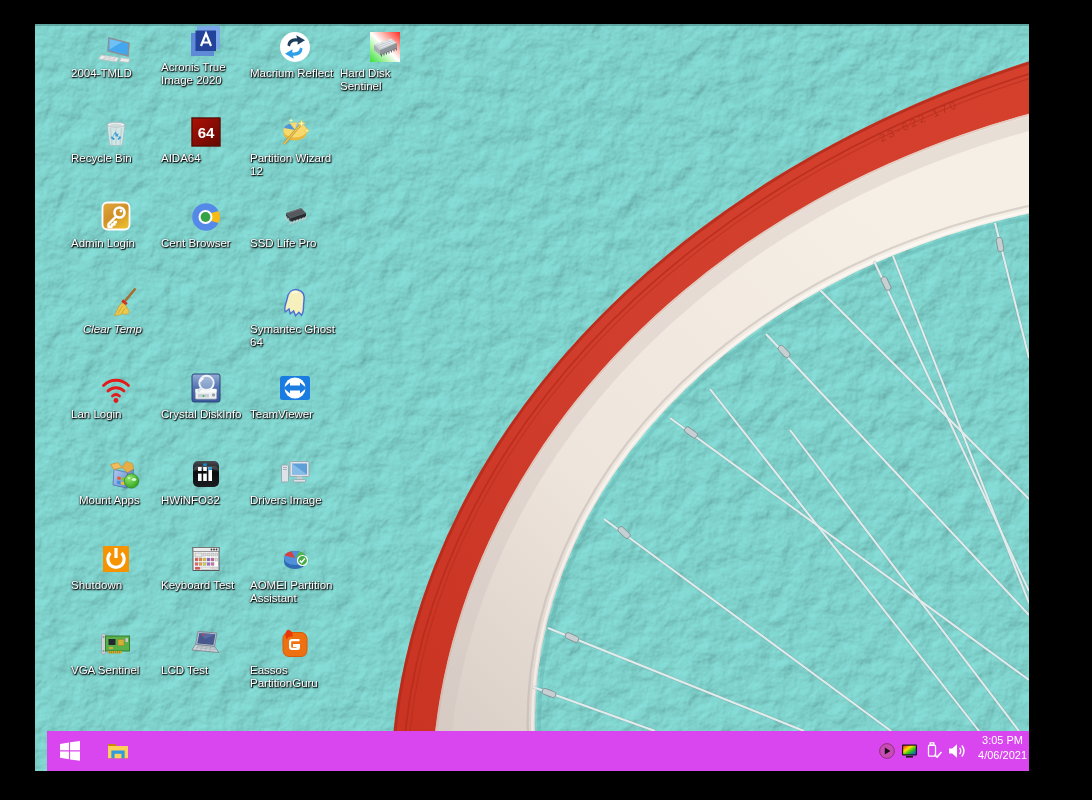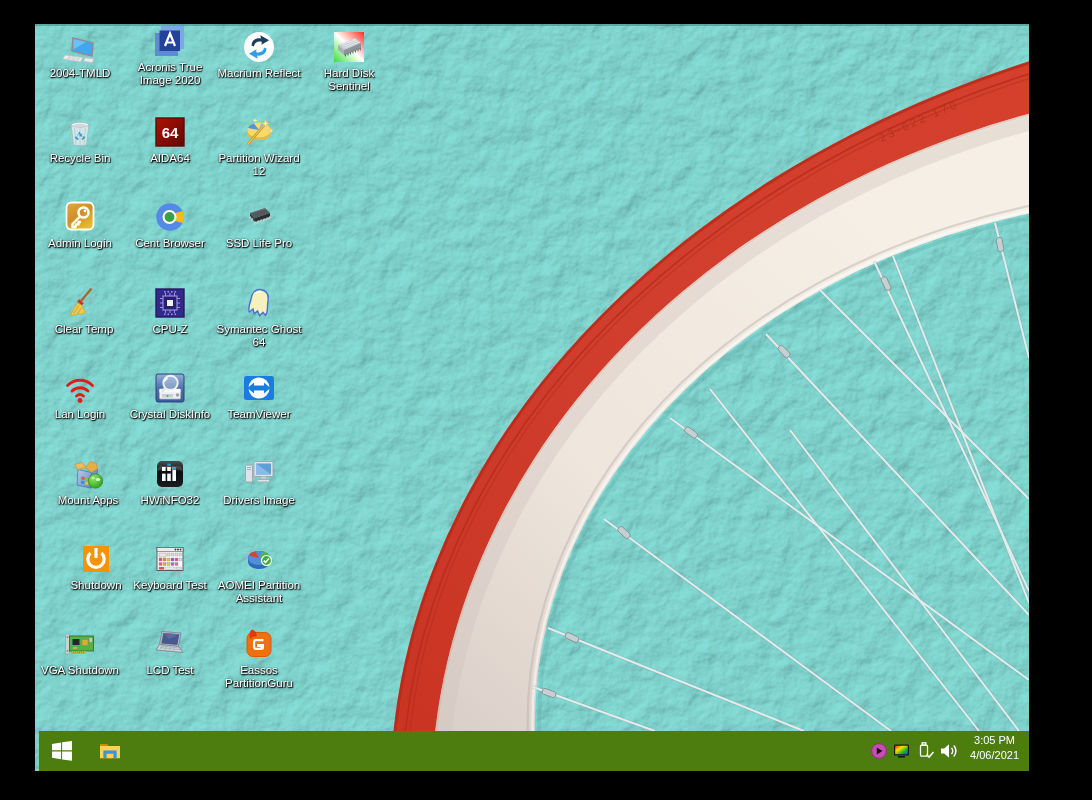--- a/index.html
+++ b/index.html
@@ -1,23 +1,23 @@
 <!DOCTYPE html>
 <html><head>
 <meta charset="utf-8">
 <style>
   html,body{margin:0;padding:0;background:#000;}
   body{width:1092px;height:800px;position:relative;font-family:"Liberation Sans",sans-serif;overflow:hidden;}
   #screen{position:absolute;left:35px;top:24px;width:994px;height:747px;background:#69bebc;overflow:hidden;}
   #wall{position:absolute;left:0;top:0;}
-  .icon{position:absolute;width:90px;text-align:center;}
+  .icon{position:absolute;width:90px;padding-left:36px;}
   .icon svg{display:block;margin:0 auto;}
   .cap{margin-top:3px;font-size:11.5px;line-height:13px;color:#fff;
        text-shadow:1px 1px 1px rgba(0,0,0,.9), 0 1px 2px rgba(0,0,0,.85), 0 0 2px rgba(0,0,0,.5);}
-  #taskbar{position:absolute;left:4px;top:707px;width:994px;height:40px;background:#4d7c0f;}
+  #taskbar{position:absolute;left:12px;top:707px;width:994px;height:40px;background:#d946ef;}
   .tb{position:absolute;top:0;height:40px;display:flex;align-items:center;justify-content:center;}
   #clock{position:absolute;right:14px;top:2px;text-align:center;color:#fff;font-size:11px;line-height:14.5px;}
 </style>
 </head>
 <body>
 <div id="screen">
     <div style="position:absolute;left:0;top:0;width:994px;height:2px;background:rgba(0,30,30,0.25);z-index:5"></div>
 <svg id="wall" width="994" height="747">
  <defs>
   <filter id="stucco" x="0" y="0" width="994" height="747" filterUnits="userSpaceOnUse" primitiveUnits="userSpaceOnUse">
@@ -221,50 +221,28 @@
 <path d="M13 18 L28 13 L28 17 L13 22 Z" fill="#2a2d30"></path>
 <path d="M8 13 L13 18 L13 22 L8 17 Z" fill="#404448"></path>
 <g stroke="#caced2" stroke-width="1.4">
 <path d="M13.5 21.5 l-1.5 3 M16.5 20.5 l-1.5 3 M19.5 19.5 l-1.5 3 M22.5 18.5 l-1.5 3 M25.5 17.5 l-1.5 3 M28 16.5 l-1.5 3"></path>
 <path d="M9 16.8 l-2 1.8 M10.8 18.6 l-2 1.8"></path>
 </g>
 <path d="M10 12.8 L23 8.6" stroke="#7d8186" stroke-width="0.8"></path>
       </svg>
       <div class="cap">SSD Life Pro</div>
     </div>
-<div class="icon" style="left:4px;top:262px;">
+<div class="icon" style="left:12px;top:262px;font-style:italic;">
       <svg width="34" height="34" viewBox="0 0 34 34">
         <path d="M24.5 2.5 L14 15" stroke="#a86a28" stroke-width="2.4"></path>
 <path d="M12.2 13.2 l4.5 4 -2 2.2 -4.5-4 Z" fill="#cc3322"></path>
 <path d="M11 17 C8 19 6 24 3.5 30 C8 28 10 29.5 12 27.5 C14 29 16 28.5 18.5 26 C16 22 14.5 19 14.5 19 Z" fill="#ecc94f" stroke="#c9a232" stroke-width="0.8"></path>
 <path d="M7 27 C9 24 10.5 21.5 12 19.5 M10.5 27.5 C12 25 13.5 23 15 21.5" stroke="#c9a232" stroke-width="0.9" fill="none"></path>
       </svg>
       <div class="cap">Clear Temp</div>
-    </div>
-<div class="icon" style="left:90px;top:262px;">
-      <svg width="34" height="34" viewBox="0 0 34 34">
-        <rect x="3" y="3" width="28" height="28" fill="#35288c"></rect>
-<rect x="3" y="3" width="28" height="28" fill="none" stroke="#241a66" stroke-width="1.4"></rect>
-<rect x="10" y="10" width="14" height="14" fill="#281e74" stroke="#9a90dd" stroke-width="1.2"></rect>
-<rect x="14" y="14" width="6" height="6" fill="#efeff8"></rect>
-<g stroke="#9a90dd" stroke-width="1">
-<path d="M12.5 7 v3 M17 7 v3 M21.5 7 v3 M12.5 24 v3 M17 24 v3 M21.5 24 v3 M7 12.5 h3 M7 17 h3 M7 21.5 h3 M24 12.5 h3 M24 17 h3 M24 21.5 h3"></path>
-</g>
-<g fill="#9a90dd">
-          <rect x="11" y="5" width="1.6" height="1.6"></rect>
-          <rect x="14.5" y="5" width="1.6" height="1.6"></rect>
-          <rect x="18" y="5" width="1.6" height="1.6"></rect>
-          <rect x="21.5" y="5" width="1.6" height="1.6"></rect>
-<rect x="11" y="27.5" width="1.6" height="1.6"></rect>
-          <rect x="14.5" y="27.5" width="1.6" height="1.6"></rect>
-          <rect x="18" y="27.5" width="1.6" height="1.6"></rect>
-          <rect x="21.5" y="27.5" width="1.6" height="1.6"></rect>
-        </g>
-      </svg>
-      <div class="cap">CPU-Z</div>
     </div>
 <div class="icon" style="left:179px;top:262px;">
       <svg width="34" height="34" viewBox="0 0 34 34">
         <g transform="rotate(10 17 17)">
 <path d="M17 3.5 C10.5 3.5 8.5 9 8.5 14 C8.5 19 6.5 23.5 9 27.5 L12.2 24 L14.2 28.5 L17 25 L19.8 29.5 L22.5 25.5 L25.5 28 C27.8 23.5 25.5 19.5 25.5 14 C25.5 8.5 23.5 3.5 17 3.5 Z" fill="#f5f0bc" stroke="#4a6fd4" stroke-width="1.4"></path>
 <path d="M12.5 8 C14 6.5 16 6 17.5 6.2" stroke="#fffde8" stroke-width="1.6" fill="none"></path>
 </g>
       </svg>
       <div class="cap">Symantec Ghost<br>64</div>
     </div>
@@ -365,21 +343,21 @@
         <rect x="3.5" y="8" width="7" height="17" rx="1" fill="#dde3e8" stroke="#9aa4ab" stroke-width="0.9"></rect>
 <path d="M5 10.5 h4 M5 12.5 h4" stroke="#9aa4ab" stroke-width="0.8"></path>
 <rect x="12" y="4.5" width="19" height="15" rx="1" fill="#dde3e8" stroke="#9aa4ab" stroke-width="0.9"></rect>
 <rect x="14" y="6.5" width="15" height="11" fill="#5f9fd8"></rect>
 <path d="M14 6.5 L29 17.5 L14 17.5 Z" fill="#88bce8"></path>
 <rect x="19" y="19.5" width="5" height="3" fill="#c3cbd1"></rect>
 <rect x="15.5" y="22.5" width="12" height="2.5" rx="1" fill="#dde3e8" stroke="#9aa4ab" stroke-width="0.8"></rect>
       </svg>
       <div class="cap">Drivers Image</div>
     </div>
-<div class="icon" style="left:16px;top:518px;">
+<div class="icon" style="left:0px;top:518px;">
       <svg width="34" height="34" viewBox="0 0 34 34">
         <rect x="4" y="4" width="26" height="26" fill="#f59300"></rect>
 <path d="M11.5 11 A 8.2 8.2 0 1 0 22.5 11" fill="none" stroke="#fff" stroke-width="3.2"></path>
 <rect x="15.4" y="6" width="3.2" height="10" fill="#fff"></rect>
       </svg>
       <div class="cap">Shutdown</div>
     </div>
 <div class="icon" style="left:90px;top:518px;">
       <svg width="34" height="34" viewBox="0 0 34 34">
         <rect x="4" y="5.5" width="26" height="23" fill="#fdfdfd" stroke="#5a5a5a" stroke-width="1"></rect>
@@ -429,21 +407,21 @@
 <circle cx="4.5" cy="10" r="1" fill="#8a949b"></circle>
         <circle cx="4.5" cy="24" r="1" fill="#8a949b"></circle>
 <rect x="6.5" y="9" width="24" height="15" fill="#57b04a" stroke="#377d2e" stroke-width="1"></rect>
 <rect x="9.5" y="12" width="7" height="6" fill="#23282c"></rect>
 <rect x="19" y="12.5" width="6" height="6" fill="#d4af37" stroke="#a8862a" stroke-width="0.6"></rect>
 <rect x="10" y="20" width="4" height="2" fill="#d4af37"></rect>
         <rect x="26.5" y="11" width="2.5" height="4" fill="#c8c8c8"></rect>
 <rect x="9" y="24" width="14" height="2.4" fill="#caa92e"></rect>
 <path d="M10.5 24 v2.4 M12.5 24 v2.4 M14.5 24 v2.4 M16.5 24 v2.4 M18.5 24 v2.4 M20.5 24 v2.4" stroke="#8a741c" stroke-width="0.5"></path>
       </svg>
-      <div class="cap">VGA Shutdown</div>
+      <div class="cap">VGA Sentinel</div>
     </div>
 <div class="icon" style="left:90px;top:603px;">
       <svg width="34" height="34" viewBox="0 0 34 34">
         <path d="M9 4.5 L28 6 L25.5 19.5 L6.5 17.5 Z" fill="#b9c2cc" stroke="#7d8891" stroke-width="0.9"></path>
 <path d="M10.3 6 L26.4 7.3 L24.4 18 L8.3 16.4 Z" fill="#47598f"></path>
 <path d="M10.3 6 L26.4 7.3 L16 12 Z" fill="#5d70a8" opacity="0.8"></path>
 <circle cx="14.5" cy="7.8" r="1" fill="#e03030"></circle>
 <path d="M6.5 17.5 L25.5 19.5 L30 25.5 L3 23 Z" fill="#cdd4da" stroke="#7d8891" stroke-width="0.9"></path>
 <path d="M8 19 L26 21 M7 20.5 L27 22.8 M10 17.8 l-3 5 M14 18.2 l-2.5 5 M18 18.6 l-2 5.2 M22 19 l-1.5 5.4" stroke="#9aa4ad" stroke-width="0.6" fill="none"></path>
       </svg>

